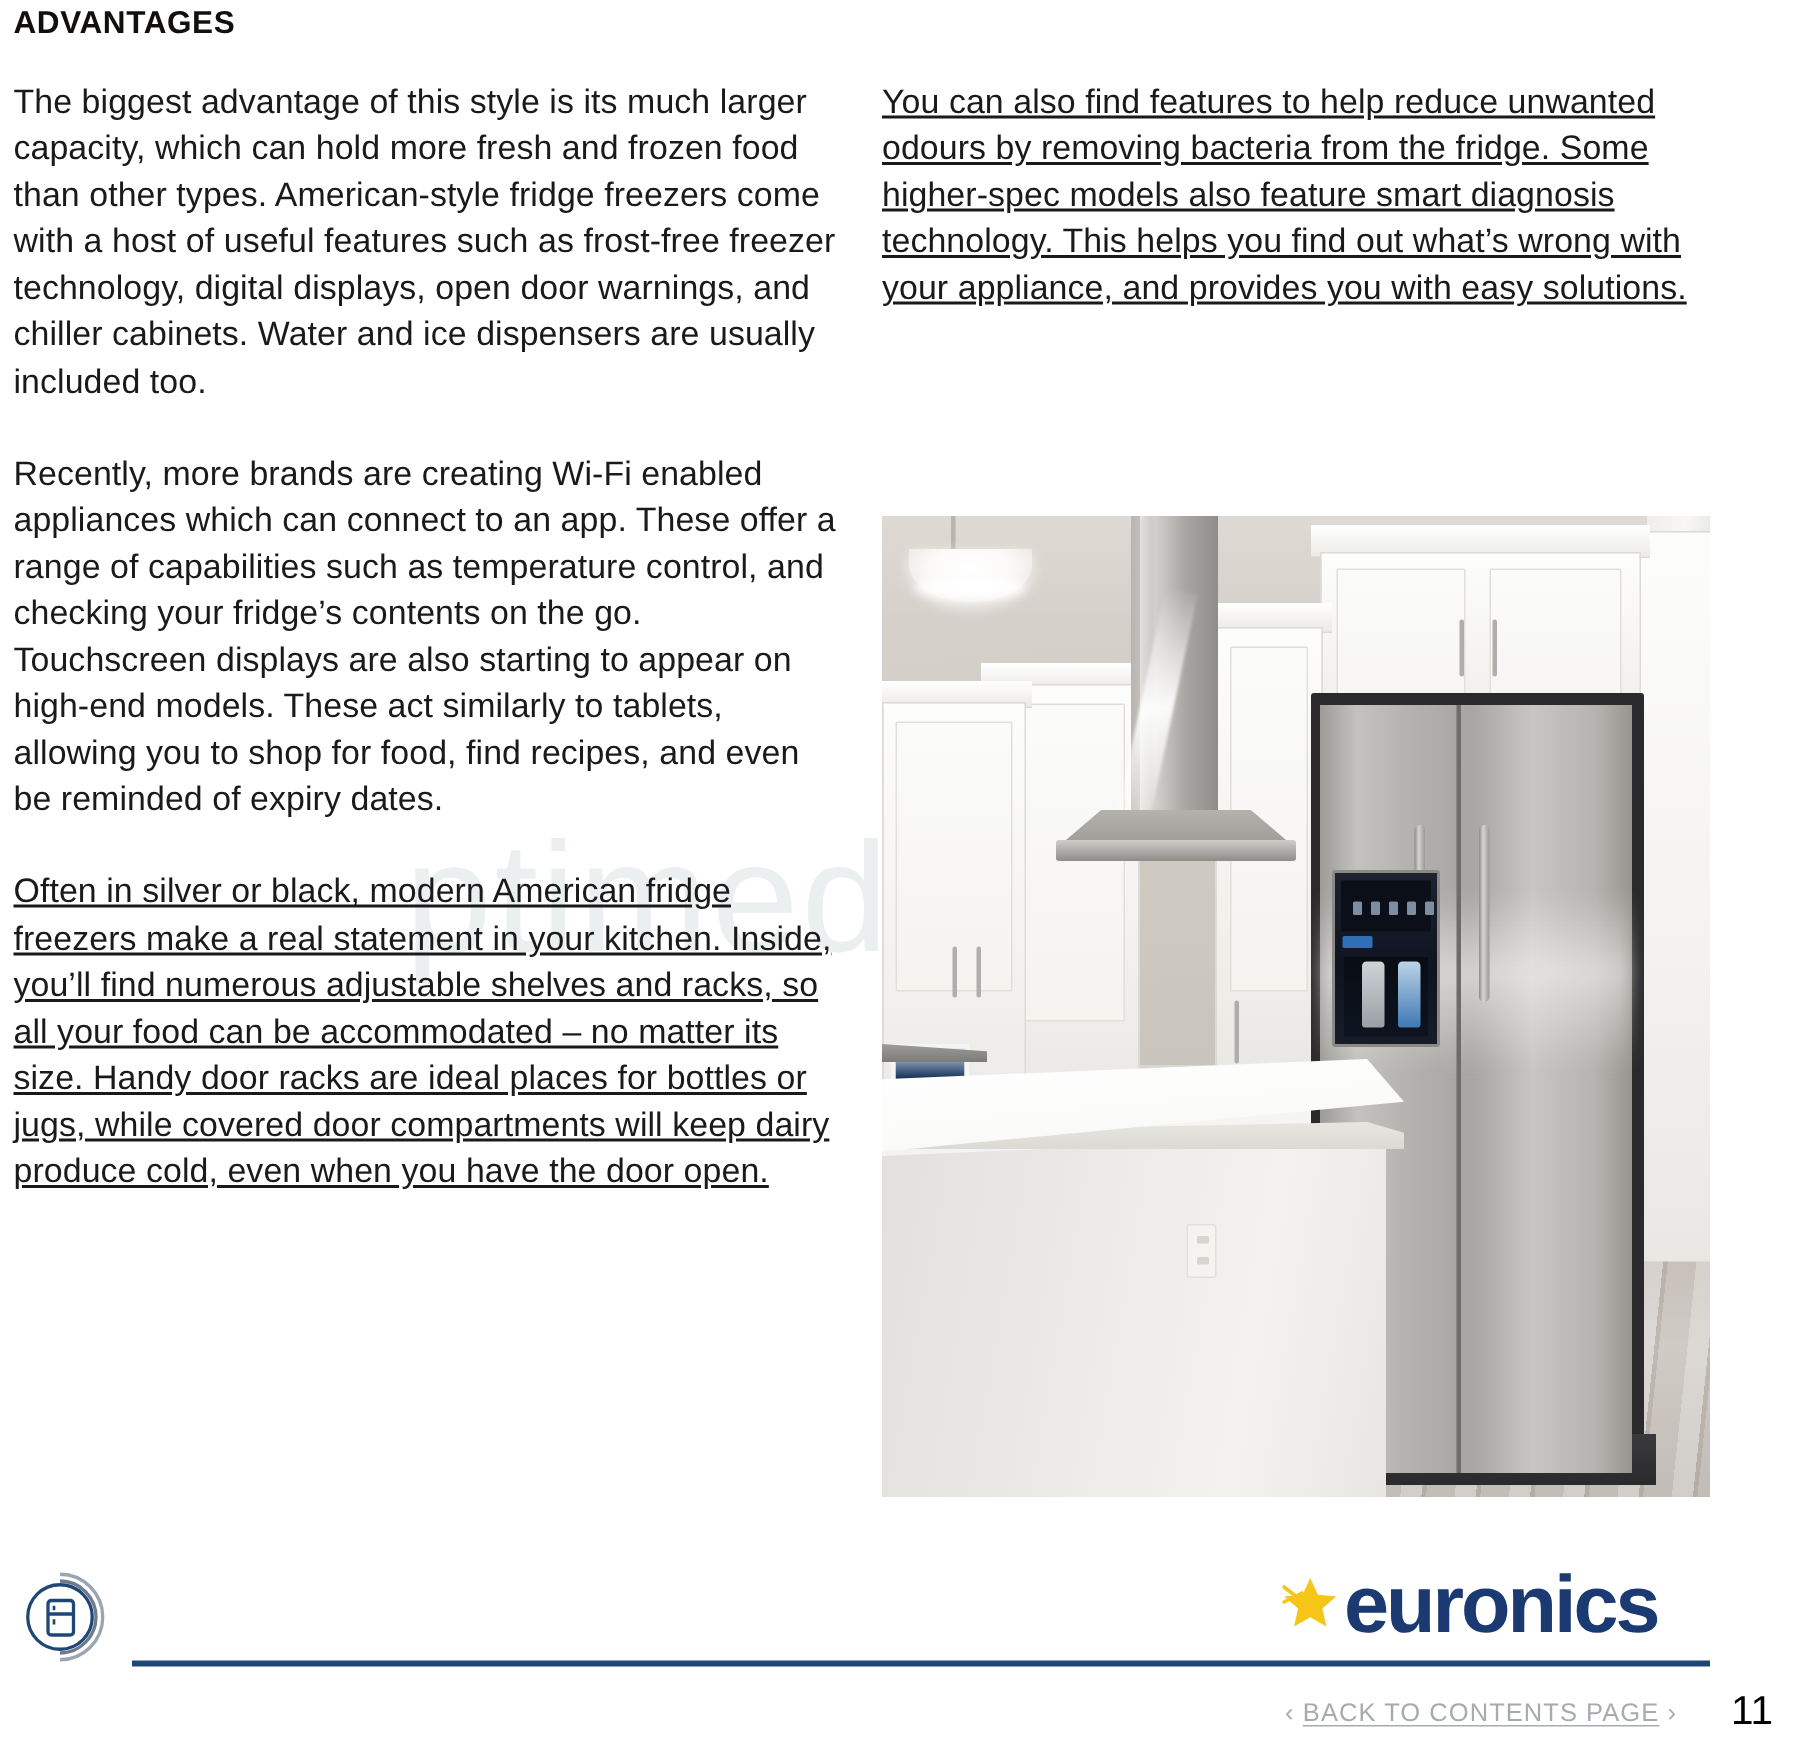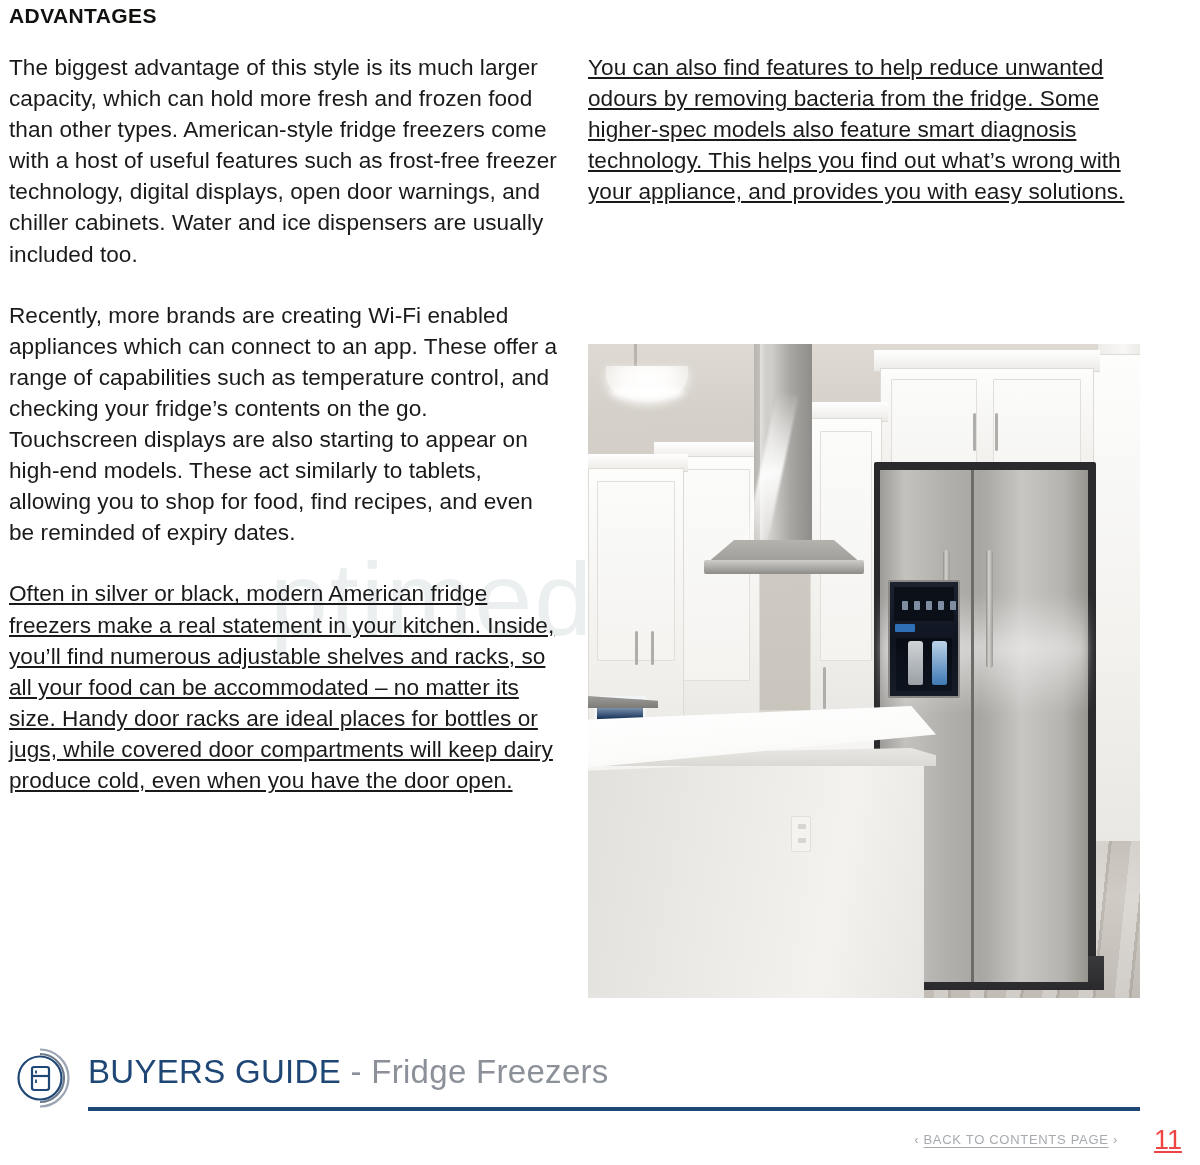--- a/index.html
+++ b/index.html
@@ -362,34 +362,33 @@
   .euronics-word {
     font-size: 54px;
     font-weight: bold;
     color: #1b3a72;
     letter-spacing: -2.0px;
     line-height: 1;
   }
 
   .back-link {
     position: absolute; right: 82px; top: 97px;
-    font-size: 13px;
+    font-size: 17px;
     color: #a7abb0;
     letter-spacing: 0.7px;
     white-space: nowrap;
   }
   .back-link .lbl { text-decoration: underline; text-underline-offset: 3px; }
   .back-link .chev { text-decoration: none; }
 
   .page-number {
     position: absolute; right: 18px; top: 90px;
     font-size: 27px;
-    color: #ef4444;
+    color: #000000;
     font-weight: 400;
-    text-decoration: underline;
   }
 </style>
 </head>
 <body>
 
 <div class="page">
 
   <div class="watermark">ptimedia.uk</div>
 
   <h1 class="section-heading">ADVANTAGES</h1>
@@ -498,27 +497,30 @@
         <circle cx="27" cy="31" r="21.5" fill="none" stroke="#1f4776" stroke-width="2.2"></circle>
         <path d="M 27 7 A 24 24 0 0 1 27 55" fill="none" stroke="#6d7a8c" stroke-width="2.2"></path>
         <path d="M 27 2.5 A 28.5 28.5 0 0 1 27 59.5" fill="none" stroke="#9aa4b2" stroke-width="2.2"></path>
         <rect x="19" y="20" width="17" height="23" rx="2.2" fill="none" stroke="#1f4776" stroke-width="2.2"></rect>
         <line x1="19" y1="29" x2="36" y2="29" stroke="#1f4776" stroke-width="2.2"></line>
         <line x1="23" y1="23.5" x2="23" y2="26.5" stroke="#1f4776" stroke-width="1.8"></line>
         <line x1="23" y1="32.5" x2="23" y2="36" stroke="#1f4776" stroke-width="1.8"></line>
       </svg>
     </div>
 
-    <div class="footer-title">
-      <span class="ft-main">BUYERS GUIDE</span>
-      <span class="ft-sub">- Fridge Freezers</span>
+
+    <div class="footer-rule"></div>
+
+    <div class="euronics">
+      <svg class="euronics-star" viewBox="0 0 42 42" aria-hidden="true">
+        <path d="M21.5 3 L26.6 14.2 L38.8 15.3 L29.6 23.4 L32.3 35.4 L21.5 29.1 L10.7 35.4 L13.4 23.4 L4.2 15.3 L16.4 14.2 Z" fill="#f5c518"></path>
+        <path d="M4 9 L17 19 M4 19 L16 13" stroke="#f5c518" stroke-width="2.4" stroke-linecap="round" fill="none"></path>
+      </svg>
+      <span class="euronics-word">euronics</span>
     </div>
-
-    <div class="footer-rule"></div>
-
 
     <div class="back-link">
       <span class="chev">‹</span>
       <span class="lbl">BACK TO CONTENTS PAGE</span>
       <span class="chev">›</span>
     </div>
 
     <div class="page-number">11</div>
   </div>
 

